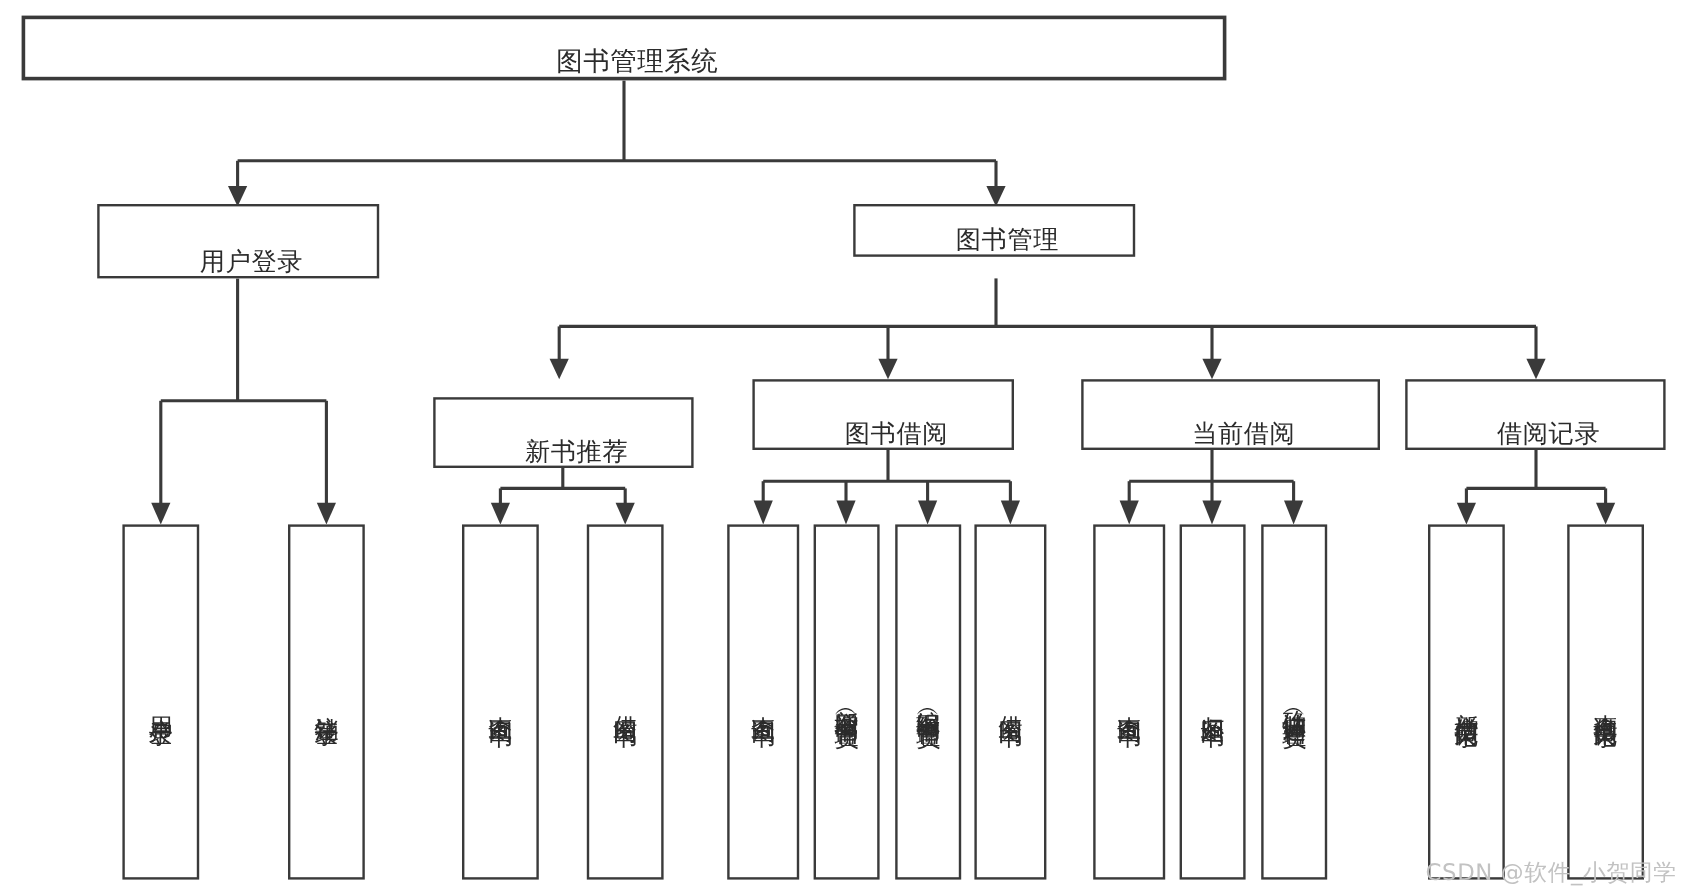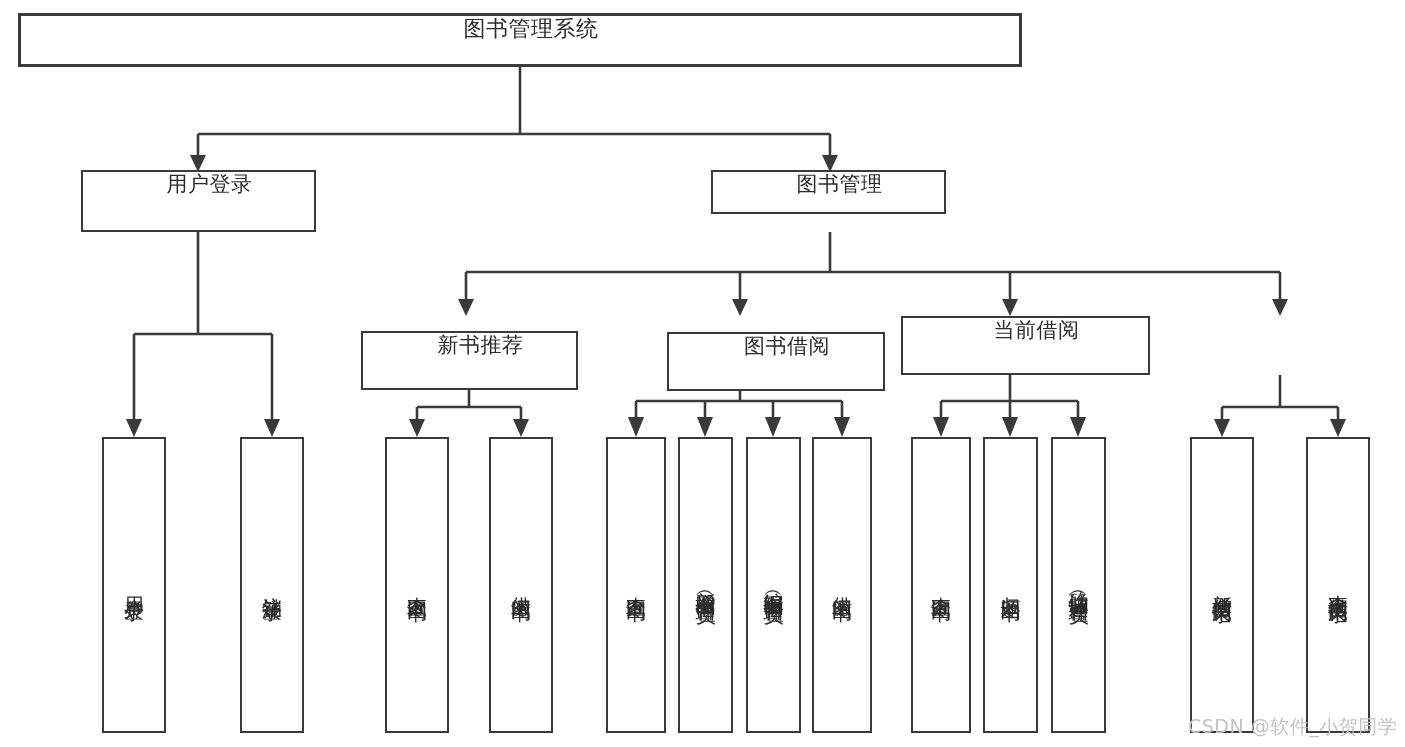--- a/index.html
+++ b/index.html
@@ -17,21 +17,21 @@
     height: 747px;
     background: #ffffff;
     overflow: hidden;
   }
   .node {
     position: absolute;
     box-sizing: border-box;
     border: 2px solid #3a3a3a;
     background: #ffffff;
     display: flex;
-    align-items: flex-start;
+    align-items: flex-end;
     justify-content: center;
     color: #2b2b2b;
     padding-left: 22px;
   }
   .node.horiz {
     font-size: 21px;
     line-height: 1.15;
     letter-spacing: 0.5px;
     white-space: nowrap;
   }
@@ -157,26 +157,29 @@
   <div class="node horiz" style="left:81px; top:170px; width:235px; height:62px;">
     <span>用户登录</span>
   </div>
   <div class="node horiz" style="left:711px; top:170px; width:235px; height:44px;">
     <span>图书管理</span>
   </div>
 
   <div class="node horiz" style="left:361px; top:331px; width:217px; height:59px;">
     <span>新书推荐</span>
   </div>
-  <div class="node horiz" style="left:667px; top:316px; width:218px; height:59px;margin-top:16px;">
+  <div class="node horiz" style="left:627px; top:316px; width:218px; height:59px;">
     <span>图书借阅</span>
   </div>
   <div class="node horiz" style="left:901px; top:316px; width:249px; height:59px;">
     <span>当前借阅</span>
   </div>
+  <div class="node horiz" style="left:1171px; top:316px; width:217px; height:59px;">
+    <span>借阅记录</span>
+  </div>
 
   <div class="node leaf" style="left:102px; top:437px; width:64px; height:296px;">
     <span class="vtext">用户登录</span>
   </div>
   <div class="node leaf" style="left:240px; top:437px; width:64px; height:296px;">
     <span class="vtext">注销登录</span>
   </div>
 
   <div class="node leaf" style="left:385px; top:437px; width:64px; height:296px;">
     <span class="vtext">查询图书</span>

